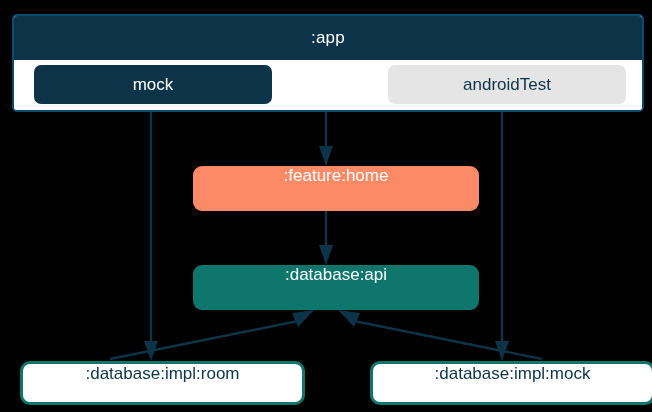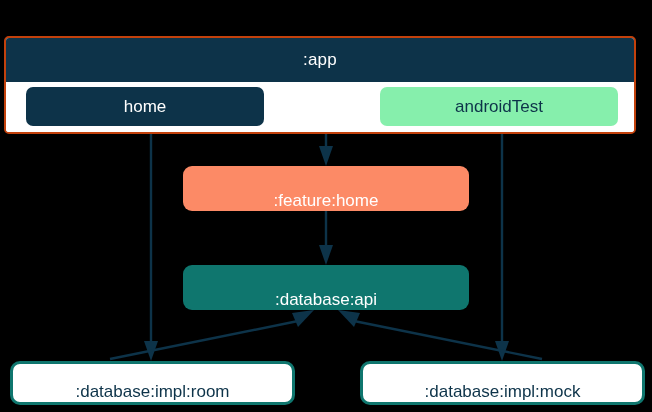--- a/index.html
+++ b/index.html
@@ -12,30 +12,29 @@
     width: 652px;
     height: 412px;
     background: #000000;
     overflow: hidden;
     font-family: "Liberation Sans", sans-serif;
   }
 
   
   .app-container {
     position: absolute;
-    left: 4px;
+    left: 12px;
     top: 14px;
     width: 632px;
     height: 98px;
     box-sizing: border-box;
-    border: 2px solid #c2410c;
+    border: 2px solid #0c4a6e;
     border-radius: 5px;
     background: #ffffff;
     overflow: hidden;
-    margin-top: 22px;
   }
   .app-header {
     height: 44px;
     background: #0d3349;
     color: #ffffff;
     display: flex;
     align-items: center;
     justify-content: center;
     font-size: 17px;
     letter-spacing: 0.2px;
@@ -60,33 +59,34 @@
   }
   .chip-main {
     left: 20px;
     width: 238px;
     background: #0d3349;
     color: #ffffff;
   }
   .chip-androidtest {
     left: 374px;
     width: 238px;
-    background: #86efac;
+    background: #e5e5e5;
     color: #0d3349;
   }
 
   
   .node {
     position: absolute;
     display: flex;
-    align-items: flex-end;
+    align-items: flex-start;
     justify-content: center;
     box-sizing: border-box;
     font-size: 17px;
     border-radius: 9px;
+    margin-left: 10px;
   }
   .node-feature-home {
     left: 183px;
     top: 166px;
     width: 286px;
     height: 45px;
     background: #fc8a66;
     color: #ffffff;
   }
   .node-database-api {
@@ -169,21 +169,21 @@
     <g>
       <line class="edge-line" x1="542" y1="359" x2="349" y2="320"></line>
       <polygon class="edge-head" points="338,310 360,313 354,327"></polygon>
     </g>
   </svg>
 
   <div class="app-container">
     <div class="app-header">:app</div>
     <div class="app-body">
       <div class="chip chip-main">
-        <span>home</span>
+        <span>mock</span>
       </div>
       <div class="chip chip-androidtest">
         <span>androidTest</span>
       </div>
     </div>
   </div>
 
   <div class="node node-feature-home">
     <span>:feature:home</span>
   </div>

